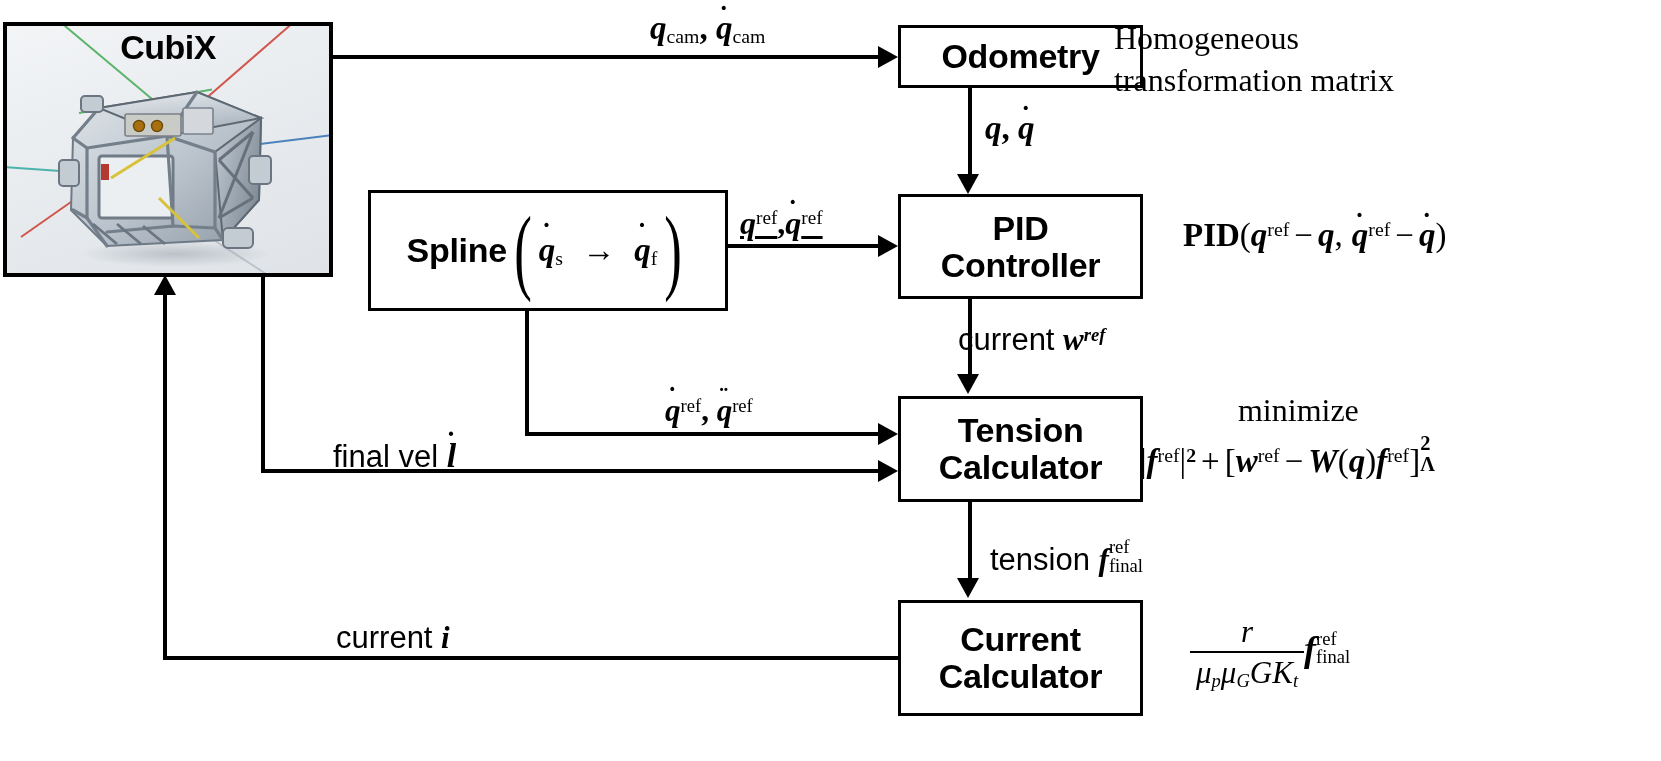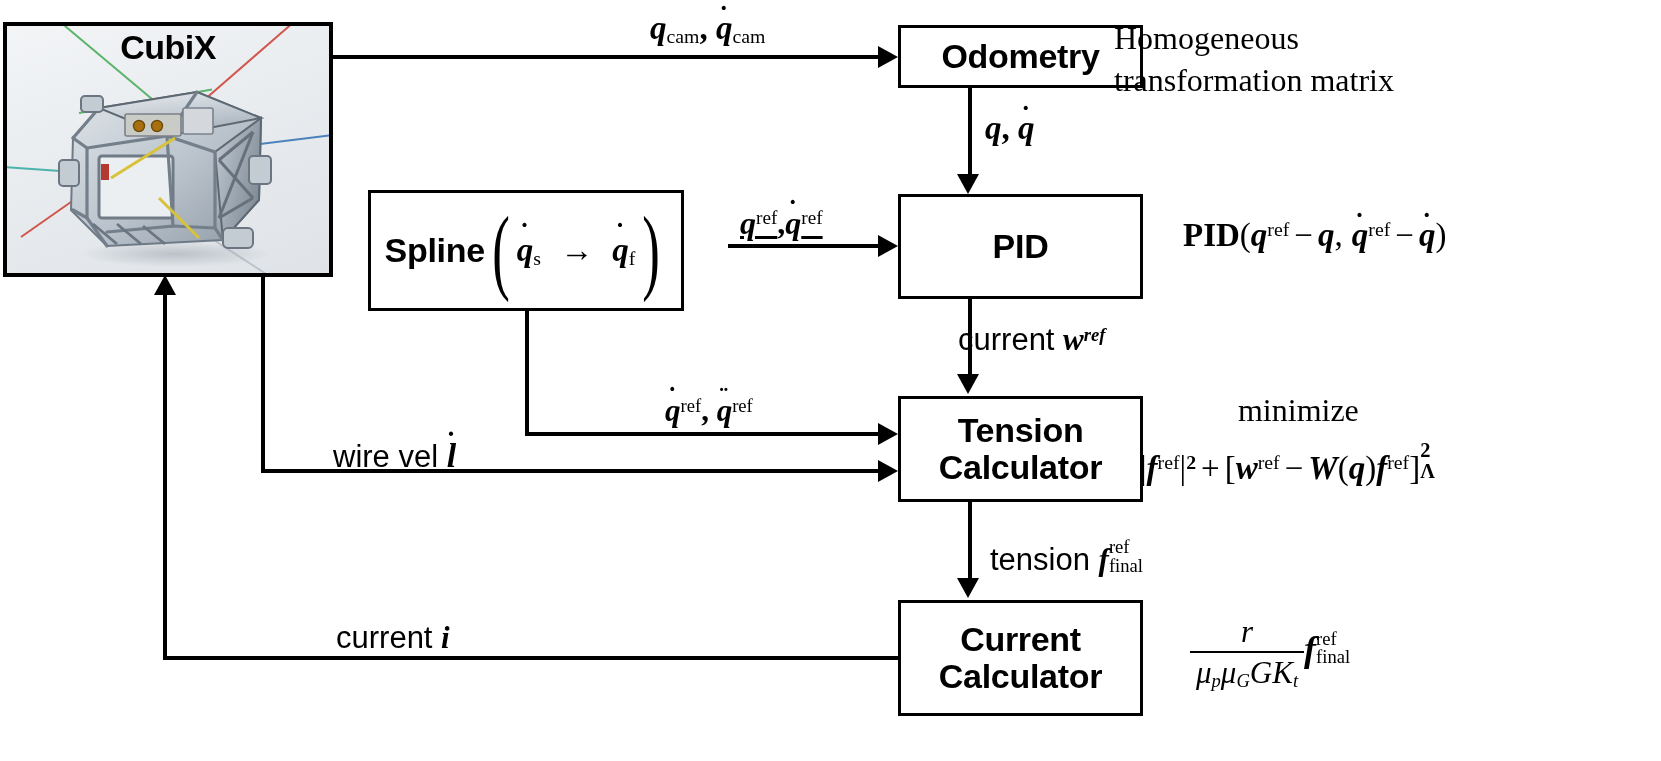--- a/index.html
+++ b/index.html
@@ -149,35 +149,36 @@
 
       <path d="M64,100 L128,60" stroke="#d8c23a" stroke-width="3" fill="none"></path>
       <path d="M112,120 L152,160" stroke="#d8c23a" stroke-width="3" fill="none"></path>
     </svg>
   </div>
 
   <div class="block" id="odometry-box" style="left:898px;top:25px;width:245px;height:63px;">
     <span class="blabel">Odometry</span>
   </div>
 
-  <div class="block" id="spline-box" style="left:368px;top:190px;width:316px;height:121px;">
+  <div class="block" id="spline-box" style="left:368px;top:190px;width:360px;height:121px;">
     <span class="blabel">Spline</span>
     <span class="paren">(</span>
     <span class="mat">
       <span style="display:block;">
         <span class="math"><span class="dotwrap">q<span class="dots">̇</span></span><sub>s</sub></span>
         <span class="mathr" style="font-weight:normal;padding:0 10px;">→</span>
         <span class="math"><span class="dotwrap">q<span class="dots">̇</span></span><sub>f</sub></span>
       </span>
     </span>
     <span class="paren">)</span>
   </div>
 
   <div class="block" id="pid-box" style="left:898px;top:194px;width:245px;height:105px;flex-direction:column;">
     <span class="blabel">PID</span>
+    <span class="blabel">Controller</span>
   </div>
 
   <div class="block" id="tension-box" style="left:898px;top:396px;width:245px;height:106px;flex-direction:column;">
     <span class="blabel">Tension</span>
     <span class="blabel">Calculator</span>
   </div>
 
   <div class="block" id="current-box" style="left:898px;top:600px;width:245px;height:116px;flex-direction:column;">
     <span class="blabel">Current</span>
     <span class="blabel">Calculator</span>
@@ -228,21 +229,21 @@
     <span class="sans">current</span>
     <span class="math">w</span><sup class="math">ref</sup>
   </div>
 
   <div class="lab math" style="left:665px;top:393px;font-size:31px;">
     <span class="dotwrap">q<span class="dots">̇</span></span><sup>ref</sup><span style="font-style:normal;">,</span>
     <span class="dotwrap">q<span class="dots">̈</span></span><sup>ref</sup>
   </div>
 
   <div class="lab" style="left:333px;top:437px;font-size:31px;">
-    <span class="sans">wire vel</span>
+    <span class="sans">final vel</span>
     <span class="math" style="font-size:34px;"><span class="dotwrap">l<span class="dots">̇</span></span></span>
   </div>
 
   <div class="lab" style="left:990px;top:538px;font-size:31px;">
     <span class="sans">tension</span>
     <span class="math">f</span><span class="ss"><span>ref</span><span>final</span></span>
   </div>
 
   <div class="lab" style="left:336px;top:620px;font-size:31px;">
     <span class="sans">current</span>
@@ -253,21 +254,21 @@
     <span>Homogeneous</span><br>
     <span>transformation matrix</span>
   </div>
 
   <div class="lab" style="left:1183px;top:216px;font-size:33px;">
     <span class="mathr">PID</span><span class="mathr" style="font-weight:normal;">(</span><span class="math">q</span><sup>ref</sup><span class="mathr" style="font-weight:normal;padding:0 5px;">−</span><span class="math">q</span><span class="mathr" style="font-weight:normal;">,</span> <span class="math"><span class="dotwrap">q<span class="dots">̇</span></span></span><sup>ref</sup><span class="mathr" style="font-weight:normal;padding:0 5px;">−</span><span class="math"><span class="dotwrap">q<span class="dots">̇</span></span></span><span class="mathr" style="font-weight:normal;">)</span>
   </div>
 
   <div class="lab" style="left:1162px;top:392px;text-align:center;">
     <div class="serif" style="font-size:32px;">minimize</div>
-    <div style="font-size:33px;margin-top:11px;margin-left:-22px;white-space:nowrap;">
+    <div style="font-size:33px;margin-top:4px;margin-left:-22px;white-space:nowrap;">
       <span class="mathr" style="font-weight:normal;">|</span><span class="math">f</span><sup>ref</sup><span class="mathr" style="font-weight:normal;">|</span><sup style="font-weight:bold;">2</sup><span class="mathr" style="font-weight:normal;padding:0 5px;">+</span><span class="mathr" style="font-weight:normal;">[</span><span class="math">w</span><sup>ref</sup><span class="mathr" style="font-weight:normal;padding:0 5px;">−</span><span class="math">W</span><span class="mathr" style="font-weight:normal;">(</span><span class="math">q</span><span class="mathr" style="font-weight:normal;">)</span><span class="math">f</span><sup>ref</sup><span class="mathr" style="font-weight:normal;">]</span><span class="ss" style="font-weight:bold;font-size:.62em;vertical-align:.05em;"><span>2</span><span>Λ</span></span>
     </div>
   </div>
 
   <div class="lab" style="left:1190px;top:614px;font-size:31px;">
     <span class="frac">
       <span class="num serif" style="font-style:italic;">r</span>
       <span class="den serif" style="font-style:italic;">
         <span>μ</span><sub style="font-style:italic;">p</sub><span>μ</span><sub style="font-style:italic;">G</sub><span>G</span><span>K</span><sub style="font-style:italic;">t</sub>
       </span>

